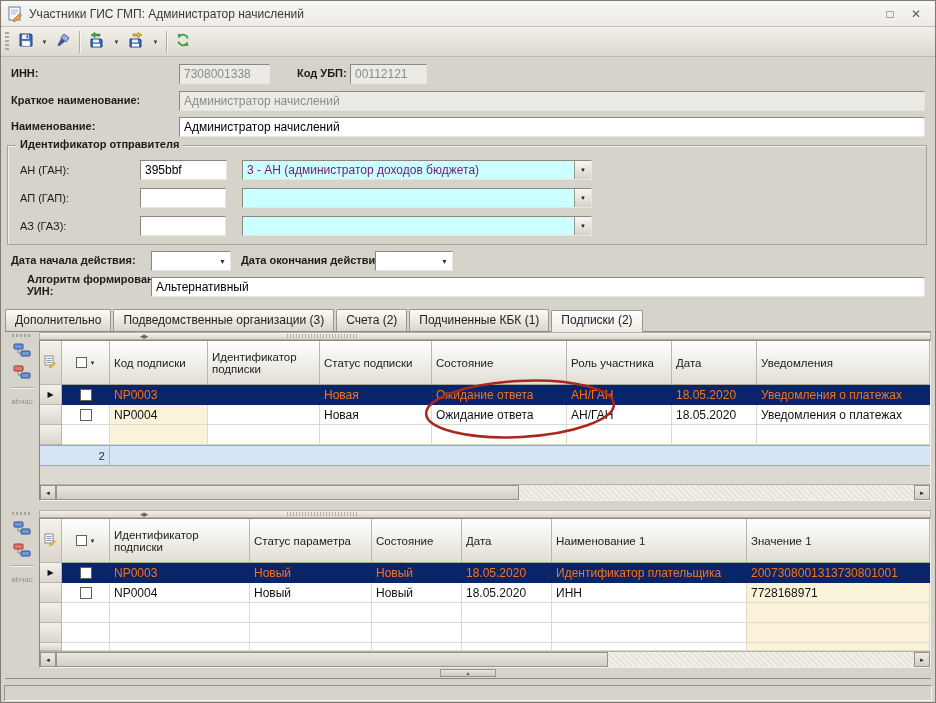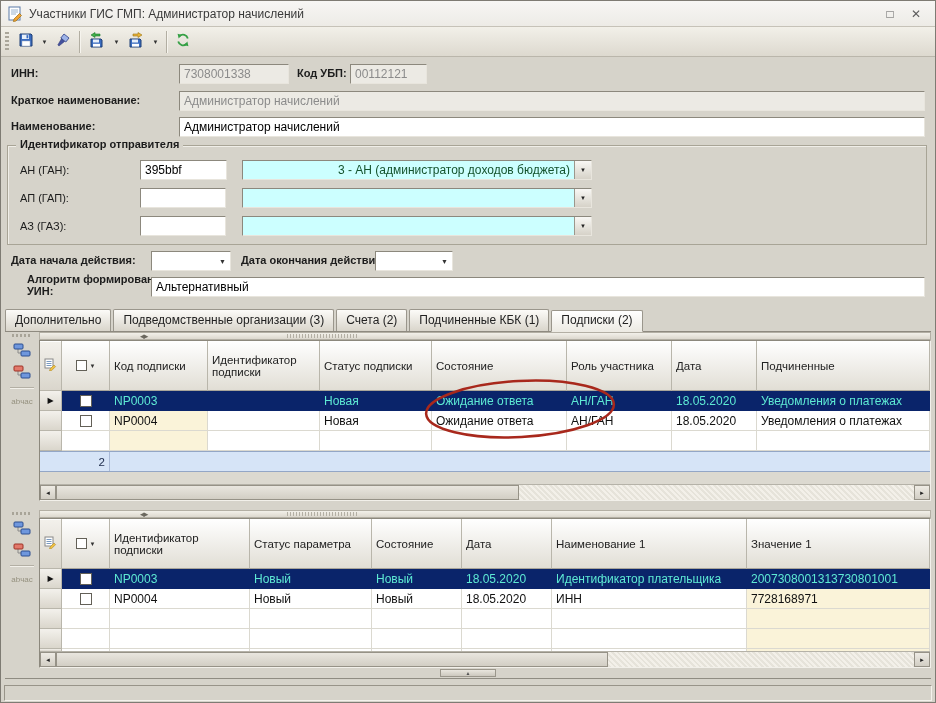--- a/index.html
+++ b/index.html
@@ -33,21 +33,21 @@
   .field{position:absolute;top:0;height:20px;font-size:12px;padding:2px 4px;white-space:nowrap;overflow:hidden;
     background:#fff;color:#000;border:1px solid;border-color:#8c887d #e8e5dd #e8e5dd #8c887d;}
   .field.ro{background:#eceae4;color:#8b8b8b;}
   .groupbox{position:absolute;left:6px;right:8px;top:88px;height:100px;border:1px solid #a8a496;
     box-shadow:inset 1px 1px 0 #f0eee8;}
   .glegend{position:absolute;top:-8px;left:8px;background:#d6d3ca;padding:0 4px;
     font-size:11px;font-weight:bold;color:#1c1c1c;}
   .grow2{position:absolute;left:0;right:0;height:20px;}
   .glabel{position:absolute;left:12px;top:4px;font-size:11px;color:#1c1c1c;white-space:nowrap;}
   .combo{position:absolute;display:flex;height:20px;border:1px solid;border-color:#8c887d #e8e5dd #e8e5dd #8c887d;}
-  .combo .cval{flex:1;background:#ccffff;font-size:12px;padding:2px 4px;white-space:nowrap;overflow:hidden;color:#14532d;text-align:right;}
+  .combo .cval{flex:1;background:#ccffff;font-size:12px;padding:2px 4px;white-space:nowrap;overflow:hidden;color:#701a75;}
   .combo .cbtn{width:17px;flex:none;background:linear-gradient(#f8f7f4,#d6d2c8);border-left:1px solid #9b978c;
     display:flex;align-items:center;justify-content:center;font-size:6px;color:#222;cursor:default;}
   .datecombo{position:absolute;height:20px;background:#fff;border:1px solid;
     border-color:#8c887d #e8e5dd #e8e5dd #8c887d;display:flex;align-items:center;justify-content:flex-end;
     padding-right:4px;font-size:7px;color:#333;cursor:default;}
   .uinlabel{position:absolute;left:26px;top:216px;font-size:11px;font-weight:bold;color:#1c1c1c;line-height:12px;}
 
   
   .tabstrip{position:absolute;top:303px;left:4px;right:4px;height:28px;display:flex;align-items:flex-end;
     border-bottom:1px solid #8e8a80;}
@@ -72,35 +72,35 @@
   .strip{height:8px;flex:none;background:linear-gradient(#f2f0e9,#dcd8ce);border:1px solid #b3afa4;
     display:flex;align-items:center;}
   .shandle{margin-left:100px;font-size:5px;line-height:5px;color:#6a675e;letter-spacing:-1px;}
   .smarks{margin-left:140px;width:70px;height:4px;
     background:repeating-linear-gradient(90deg,#b3afa4 0 1px,transparent 1px 3px);}
   .gridwrap{flex:1;border:1px solid;border-color:#8c887d #f2f0ea #f2f0ea #8c887d;background:#dcd9d0;
     display:flex;flex-direction:column;overflow:hidden;}
   .grw{display:grid;flex:none;}
   .g1{grid-template-columns:22px 48px 98px 112px 112px 135px 105px 85px minmax(0,1fr);}
   .g2{grid-template-columns:22px 48px 140px 122px 90px 90px 195px minmax(0,1fr);}
-  .ghead{height:50px;}
+  .ghead{height:44px;}
   .hc{background:linear-gradient(#ffffff,#e1ded5);border-right:1px solid #b9b6ab;border-bottom:1px solid #a9a59a;
     box-shadow:inset 0 1px 0 #fff;padding:2px 4px;font-size:11.5px;color:#222;display:flex;align-items:center;
     overflow:hidden;cursor:default;}
   .drow{height:20px;}
   .c{background:#fff;border-right:1px solid #dbd9d0;border-bottom:1px solid #dbd9d0;padding:1px 4px;
     font-size:12px;color:#111;display:flex;align-items:center;white-space:nowrap;overflow:hidden;cursor:default;}
   .ind{background:linear-gradient(#f3f1ec,#dad6cc) !important;border-right:1px solid #b9b6ab !important;
     border-bottom:1px solid #b9b6ab !important;justify-content:center;padding:0;color:#222 !important;}
   .ind .ptr{font-size:8px;line-height:8px;color:#111;}
   .cbc{justify-content:center;}
   .cb{width:12px;height:12px;background:#fff;border:1px solid #636057;display:inline-block;flex:none;}
   .hc .cb{width:11px;height:11px;margin-right:3px;}
   .hddg{font-size:6px;color:#333;}
-  .sel .c{background:#0a246a;color:#5eead4;border-right-color:#0a246a;border-bottom-color:#0a246a;}
+  .sel .c{background:#0a246a;color:#f97316;border-right-color:#0a246a;border-bottom-color:#0a246a;}
   .cream{background:#faf3d9 !important;}
   .sumrow{height:21px;display:grid;grid-template-columns:70px minmax(0,1fr);background:#d6e4f7;
     border-top:1px solid #93a6c6;border-bottom:1px solid #93a6c6;flex:none;}
   .scount{border-right:1px solid #a9b9d6;font-size:11.5px;color:#1c2a4a;display:flex;align-items:center;
     justify-content:flex-end;padding-right:4px;}
   .gfill{flex:1;}
   .erow.gfill{min-height:0;overflow:hidden;}
   .hscroll{height:16px;flex:none;margin-top:auto;border-top:1px solid #b5b2a8;display:flex;
     background:repeating-linear-gradient(45deg,#f3f0e9 0 2px,#e6e3da 2px 4px);}
   .sarr{width:16px;flex:none;background:linear-gradient(#eeebe4,#d2cec4);border:1px solid #969287;
@@ -184,21 +184,21 @@
         <polygon points="2.6,1.8 7.0,3.0 3.6,6.6" fill="#35a045"></polygon>
         <path d="M3.2 9.6a5 5 0 0 0 8.2 2.4" stroke="#35a045" stroke-width="1.8" fill="none"></path>
         <polygon points="13.4,14.2 9.0,13.0 12.4,9.4" fill="#35a045"></polygon>
       </svg></span>
     </button>
   </div>
 
   <div class="form">
     <div class="frow" style="top:7px">
       <span class="flabel" style="left:10px">ИНН:</span>
-      <div class="field ro" style="left:178px;width:110px">7308001338</div>
+      <div class="field ro" style="left:178px;width:91px">7308001338</div>
       <span class="flabel" style="left:296px">Код УБП:</span>
       <div class="field ro" style="left:349px;width:77px">00112121</div>
     </div>
     <div class="frow" style="top:34px">
       <span class="flabel" style="left:10px">Краткое наименование:</span>
       <div class="field ro" style="left:178px;right:10px">Администратор начислений</div>
     </div>
     <div class="frow" style="top:60px">
       <span class="flabel" style="left:10px">Наименование:</span>
       <div class="field" style="left:178px;right:10px">Администратор начислений</div>
@@ -304,21 +304,21 @@
           <div class="hc cbc">
               <span class="cb"></span>
               <span class="hddg">▼</span>
             </div>
           <div class="hc">Код подписки</div>
           <div class="hc">Идентификатор подписки</div>
           <div class="hc">Статус подписки</div>
           <div class="hc">Состояние</div>
           <div class="hc">Роль участника</div>
           <div class="hc">Дата</div>
-          <div class="hc">Подчиненные</div>
+          <div class="hc">Уведомления</div>
         </div>
         <div class="grw g1 drow sel">
           <div class="c ind">
               <span class="ptr">▶</span>
             </div>
           <div class="c cbc">
               <span class="cb"></span>
             </div>
           <div class="c">NP0003</div>
           <div class="c"></div>

